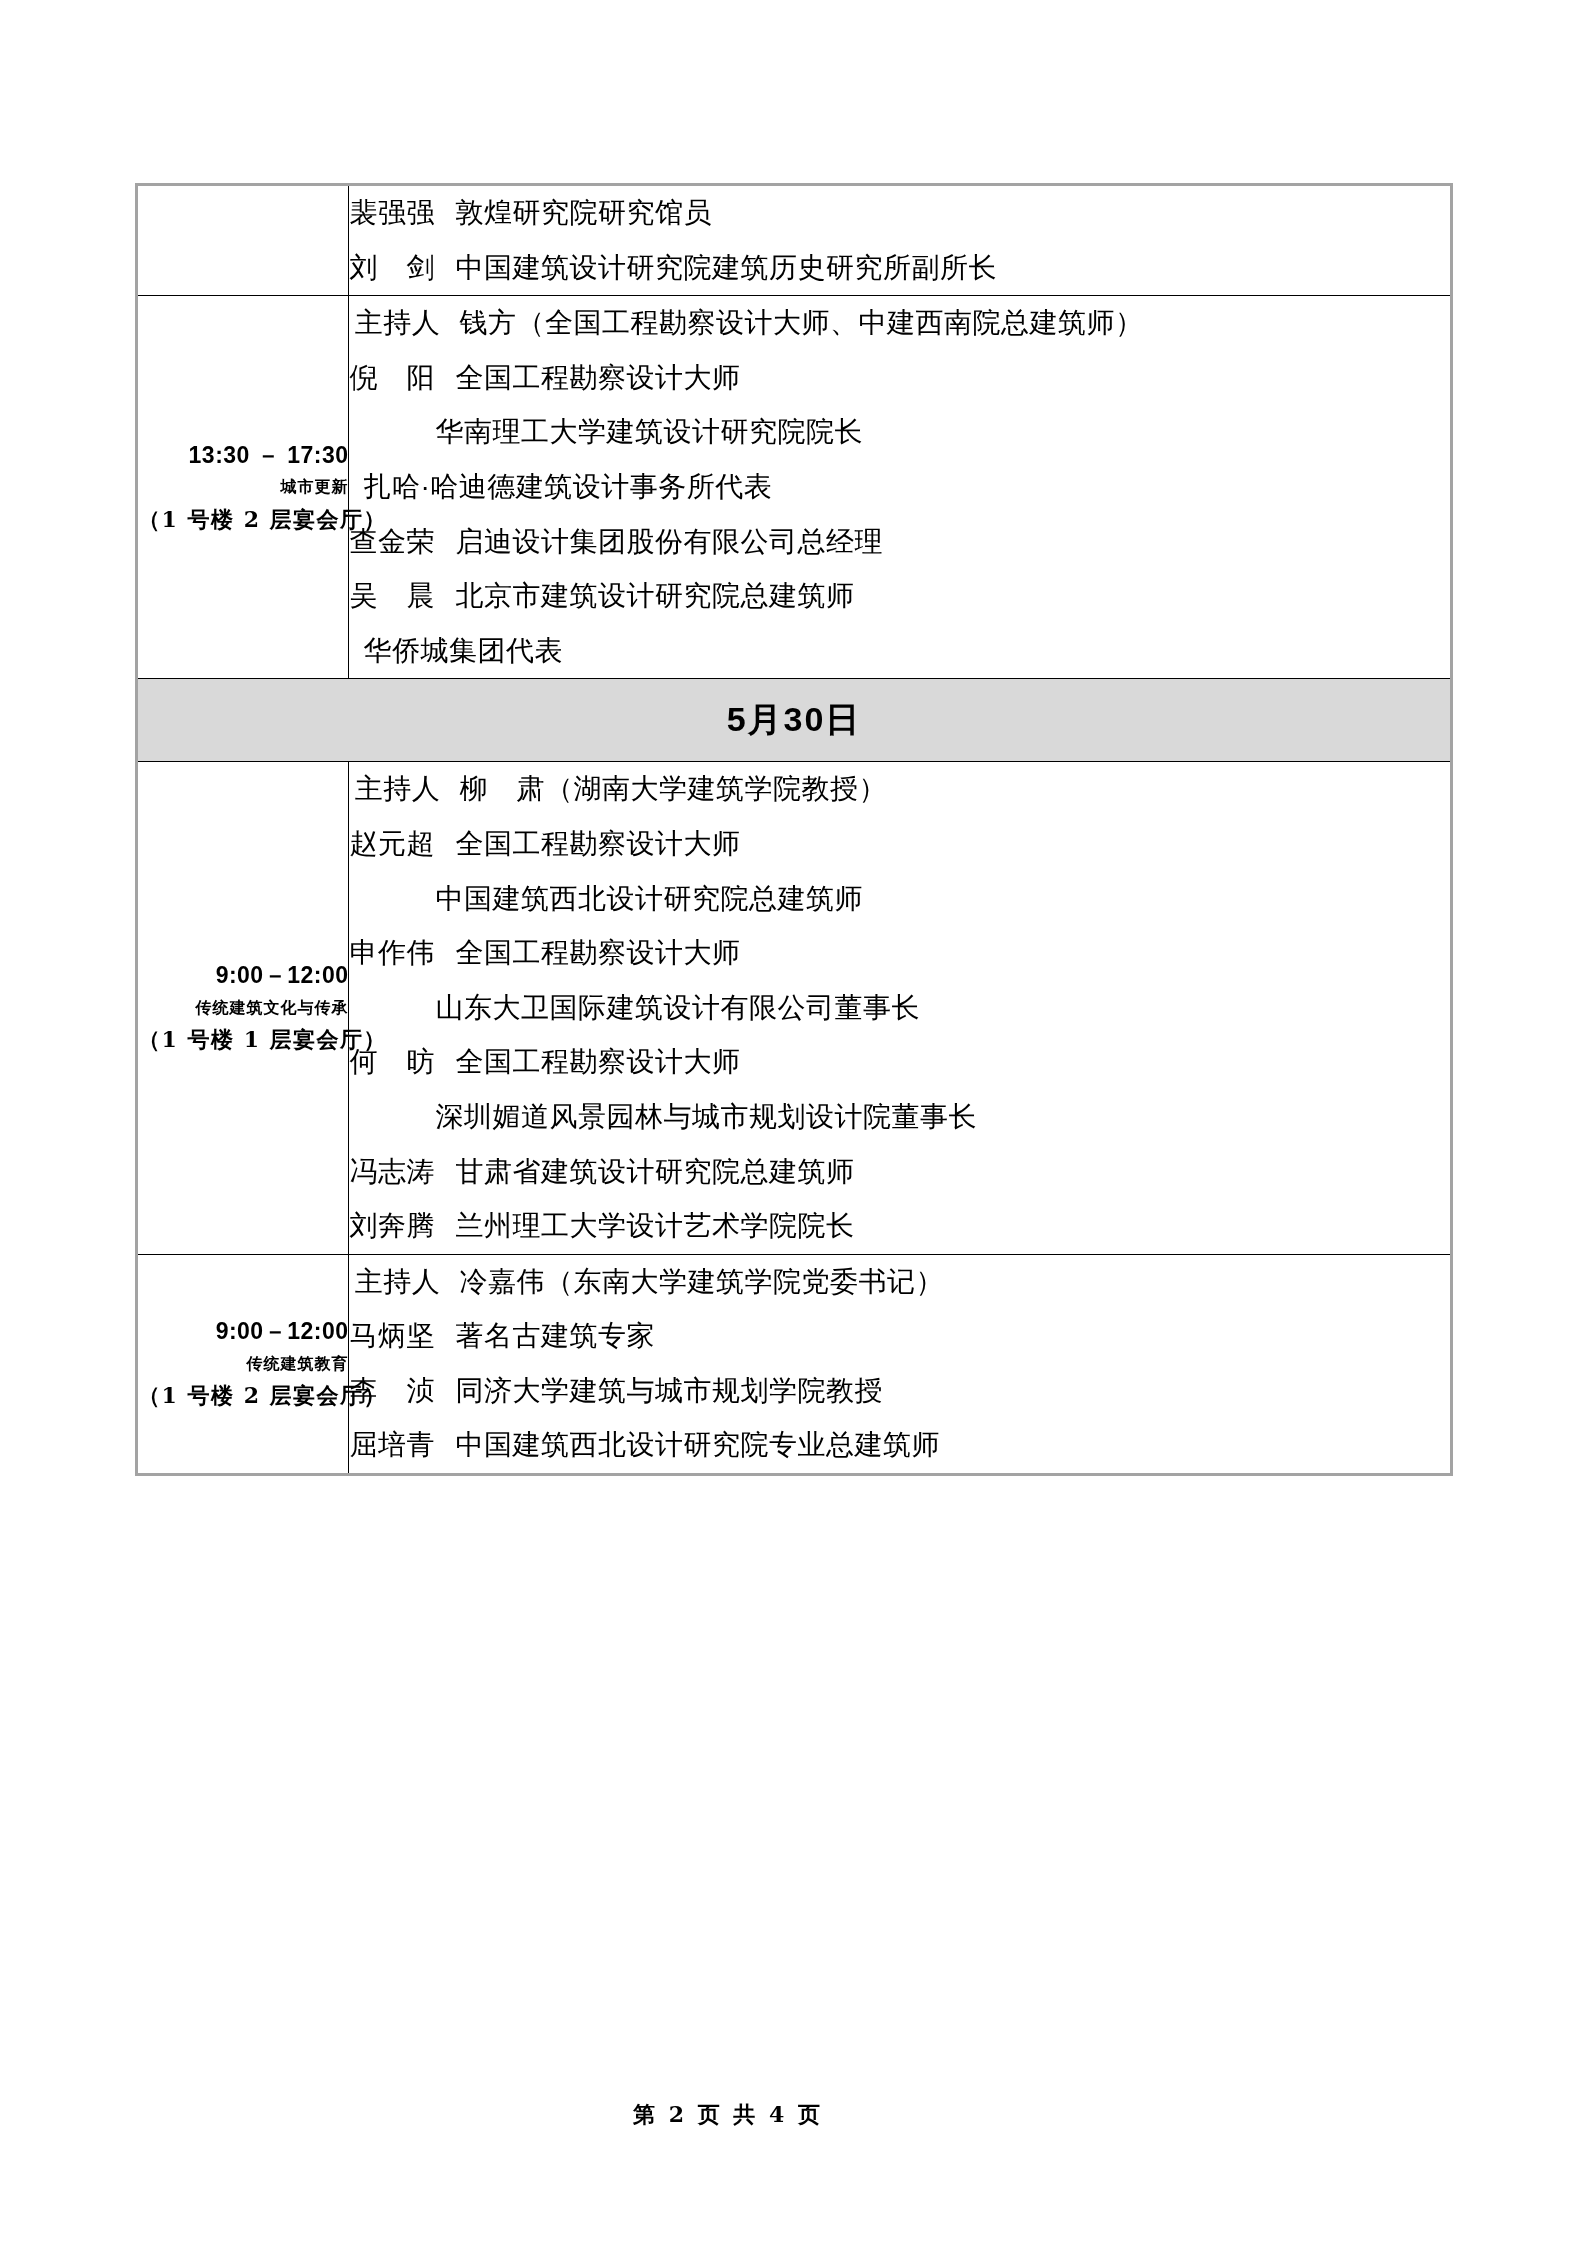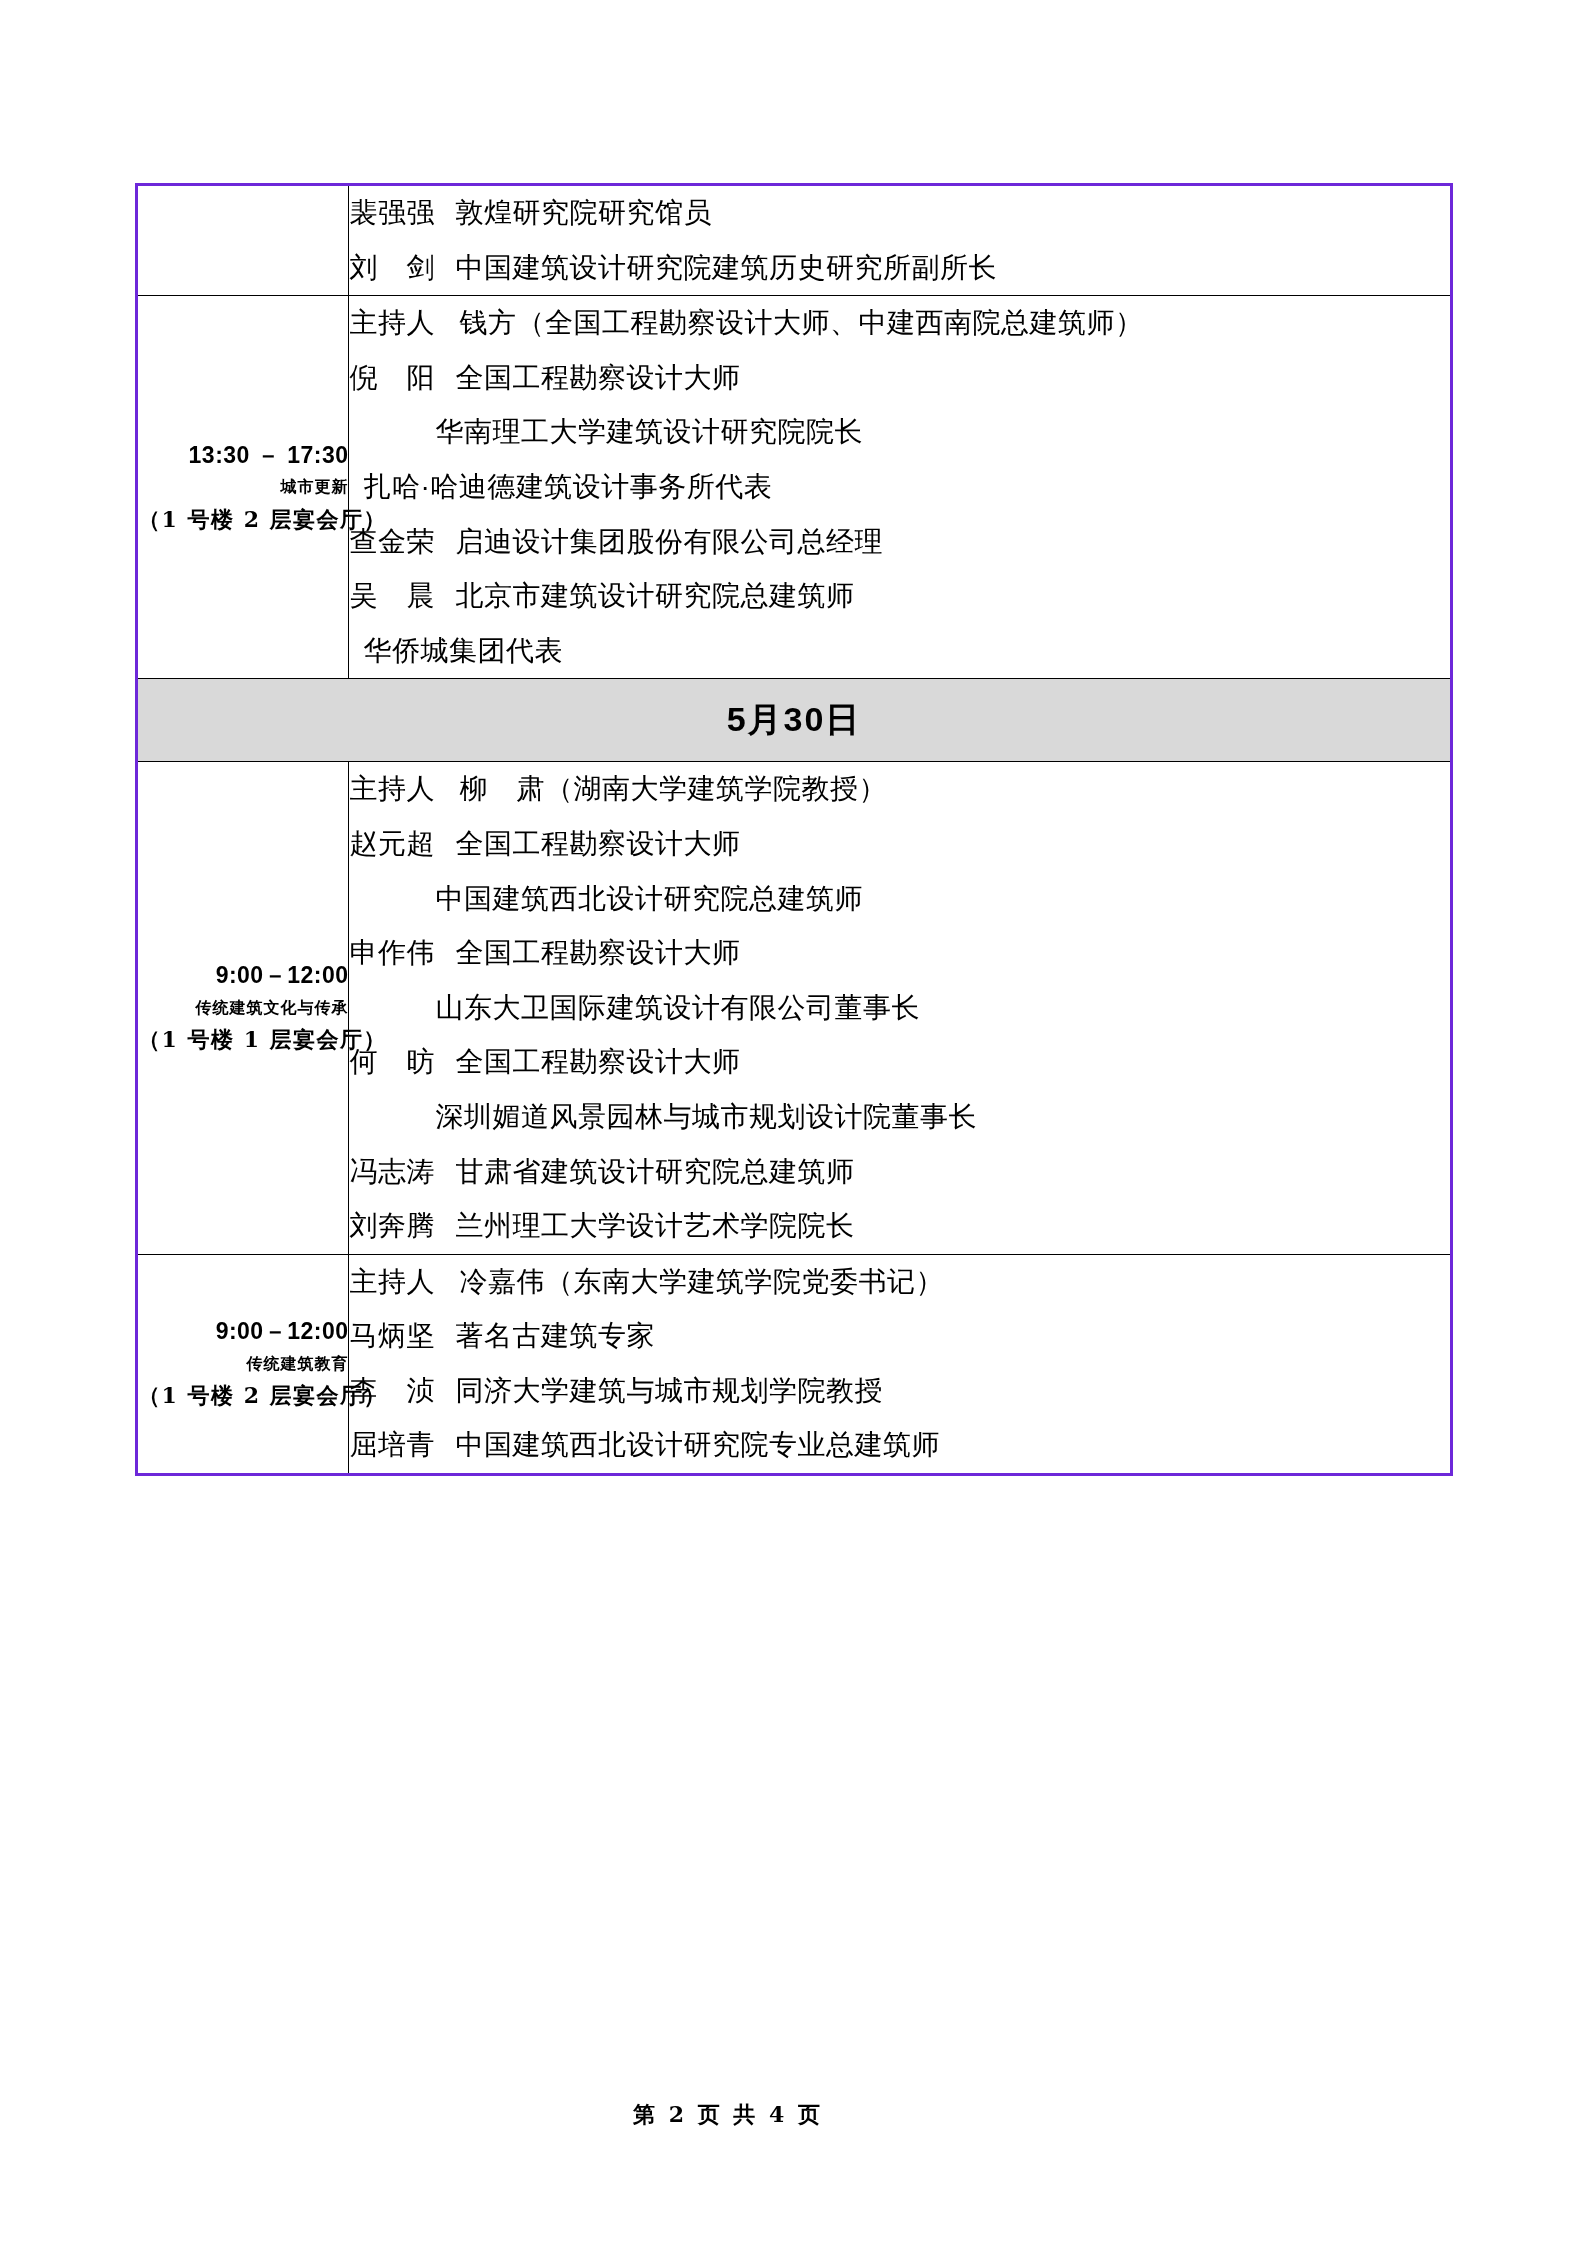--- a/index.html
+++ b/index.html
@@ -34,21 +34,21 @@
   }
 
   .schedule-table td {
     border: 1px solid #000;
     vertical-align: middle;
     padding: 0;
   }
 
   
   .schedule-table {
-    border: 3px solid #6d28d9;
+    border: 3px solid #a3a3a3;
   }
 
   col.c-time { width: 212px; }
   col.c-body { width: 1100px; }
 
   
   .time-cell {
     text-align: right;
     padding: 10px 4px;
   }
@@ -96,20 +96,21 @@
   }
   .entry .nm.w3 {
     min-width: 92px;
   }
   .entry .role {
     margin-left: 14px;
   }
   .entry .host-label {
     display: inline-block;
     min-width: 96px;
+    text-align: center;
   }
 
   
   .date-band td {
     background: #d9d9d9;
     text-align: center;
     padding: 18px 0;
   }
   .date-band .date-text {
     font-size: 34px;

